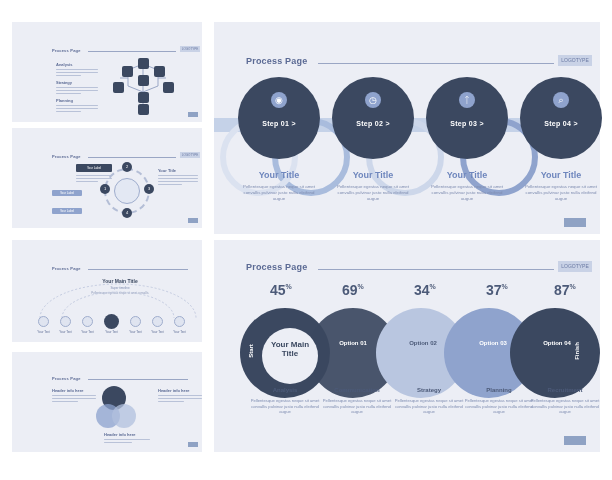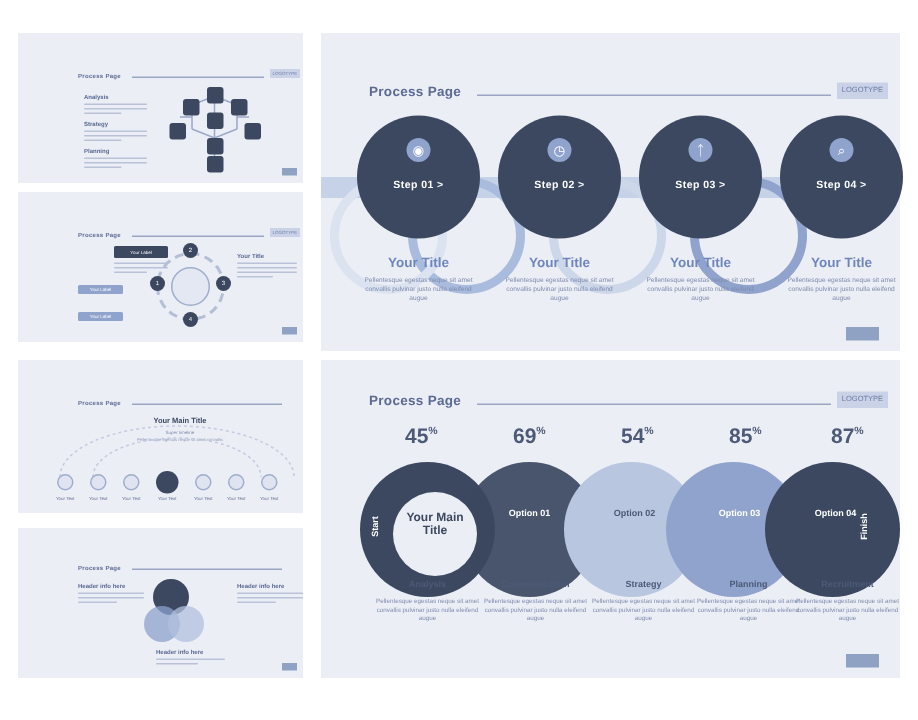--- a/index.html
+++ b/index.html
@@ -233,22 +233,22 @@
     <div class="footer" style="left:350px;top:196px;width:22px;height:9px;"></div>
   </div>
 
   <div class="slide s4">
     <div class="hdr" style="left:32px;top:22px;font-size:9px;">Process Page</div>
     <div class="hdrline" style="left:104px;top:29px;width:236px;"></div>
     <div class="logo" style="left:344px;top:21px;width:34px;height:11px;font-size:5px;line-height:11px;">LOGOTYPE</div>
 
     <div class="pct" style="left:56px;"><span>45</span><span class="pcts">%</span></div>
     <div class="pct" style="left:128px;"><span>69</span><span class="pcts">%</span></div>
-    <div class="pct" style="left:200px;"><span>54</span><span class="pcts">%</span></div>
-    <div class="pct" style="left:272px;"><span>85</span><span class="pcts">%</span></div>
+    <div class="pct" style="left:200px;"><span>34</span><span class="pcts">%</span></div>
+    <div class="pct" style="left:272px;"><span>37</span><span class="pcts">%</span></div>
     <div class="pct" style="left:340px;"><span>87</span><span class="pcts">%</span></div>
 
     <div class="circ" style="left:26px;top:68px;width:90px;height:90px;background:#3b4860;"></div>
     <div class="circ" style="left:94px;top:68px;width:90px;height:90px;background:#3b4860;opacity:.92;"></div>
     <div class="circ" style="left:162px;top:68px;width:90px;height:90px;background:#b9c6e0;"></div>
     <div class="circ" style="left:230px;top:68px;width:90px;height:90px;background:#8fa3cd;"></div>
     <div class="circ" style="left:296px;top:68px;width:90px;height:90px;background:#3b4860;"></div>
 
     <div class="circ" style="left:48px;top:88px;width:56px;height:56px;background:#eceef5;"></div>
     <div style="position:absolute;left:50px;top:100px;width:52px;text-align:center;color:#3b4860;font-size:8px;font-weight:bold;line-height:9px;">Your Main Title</div>

